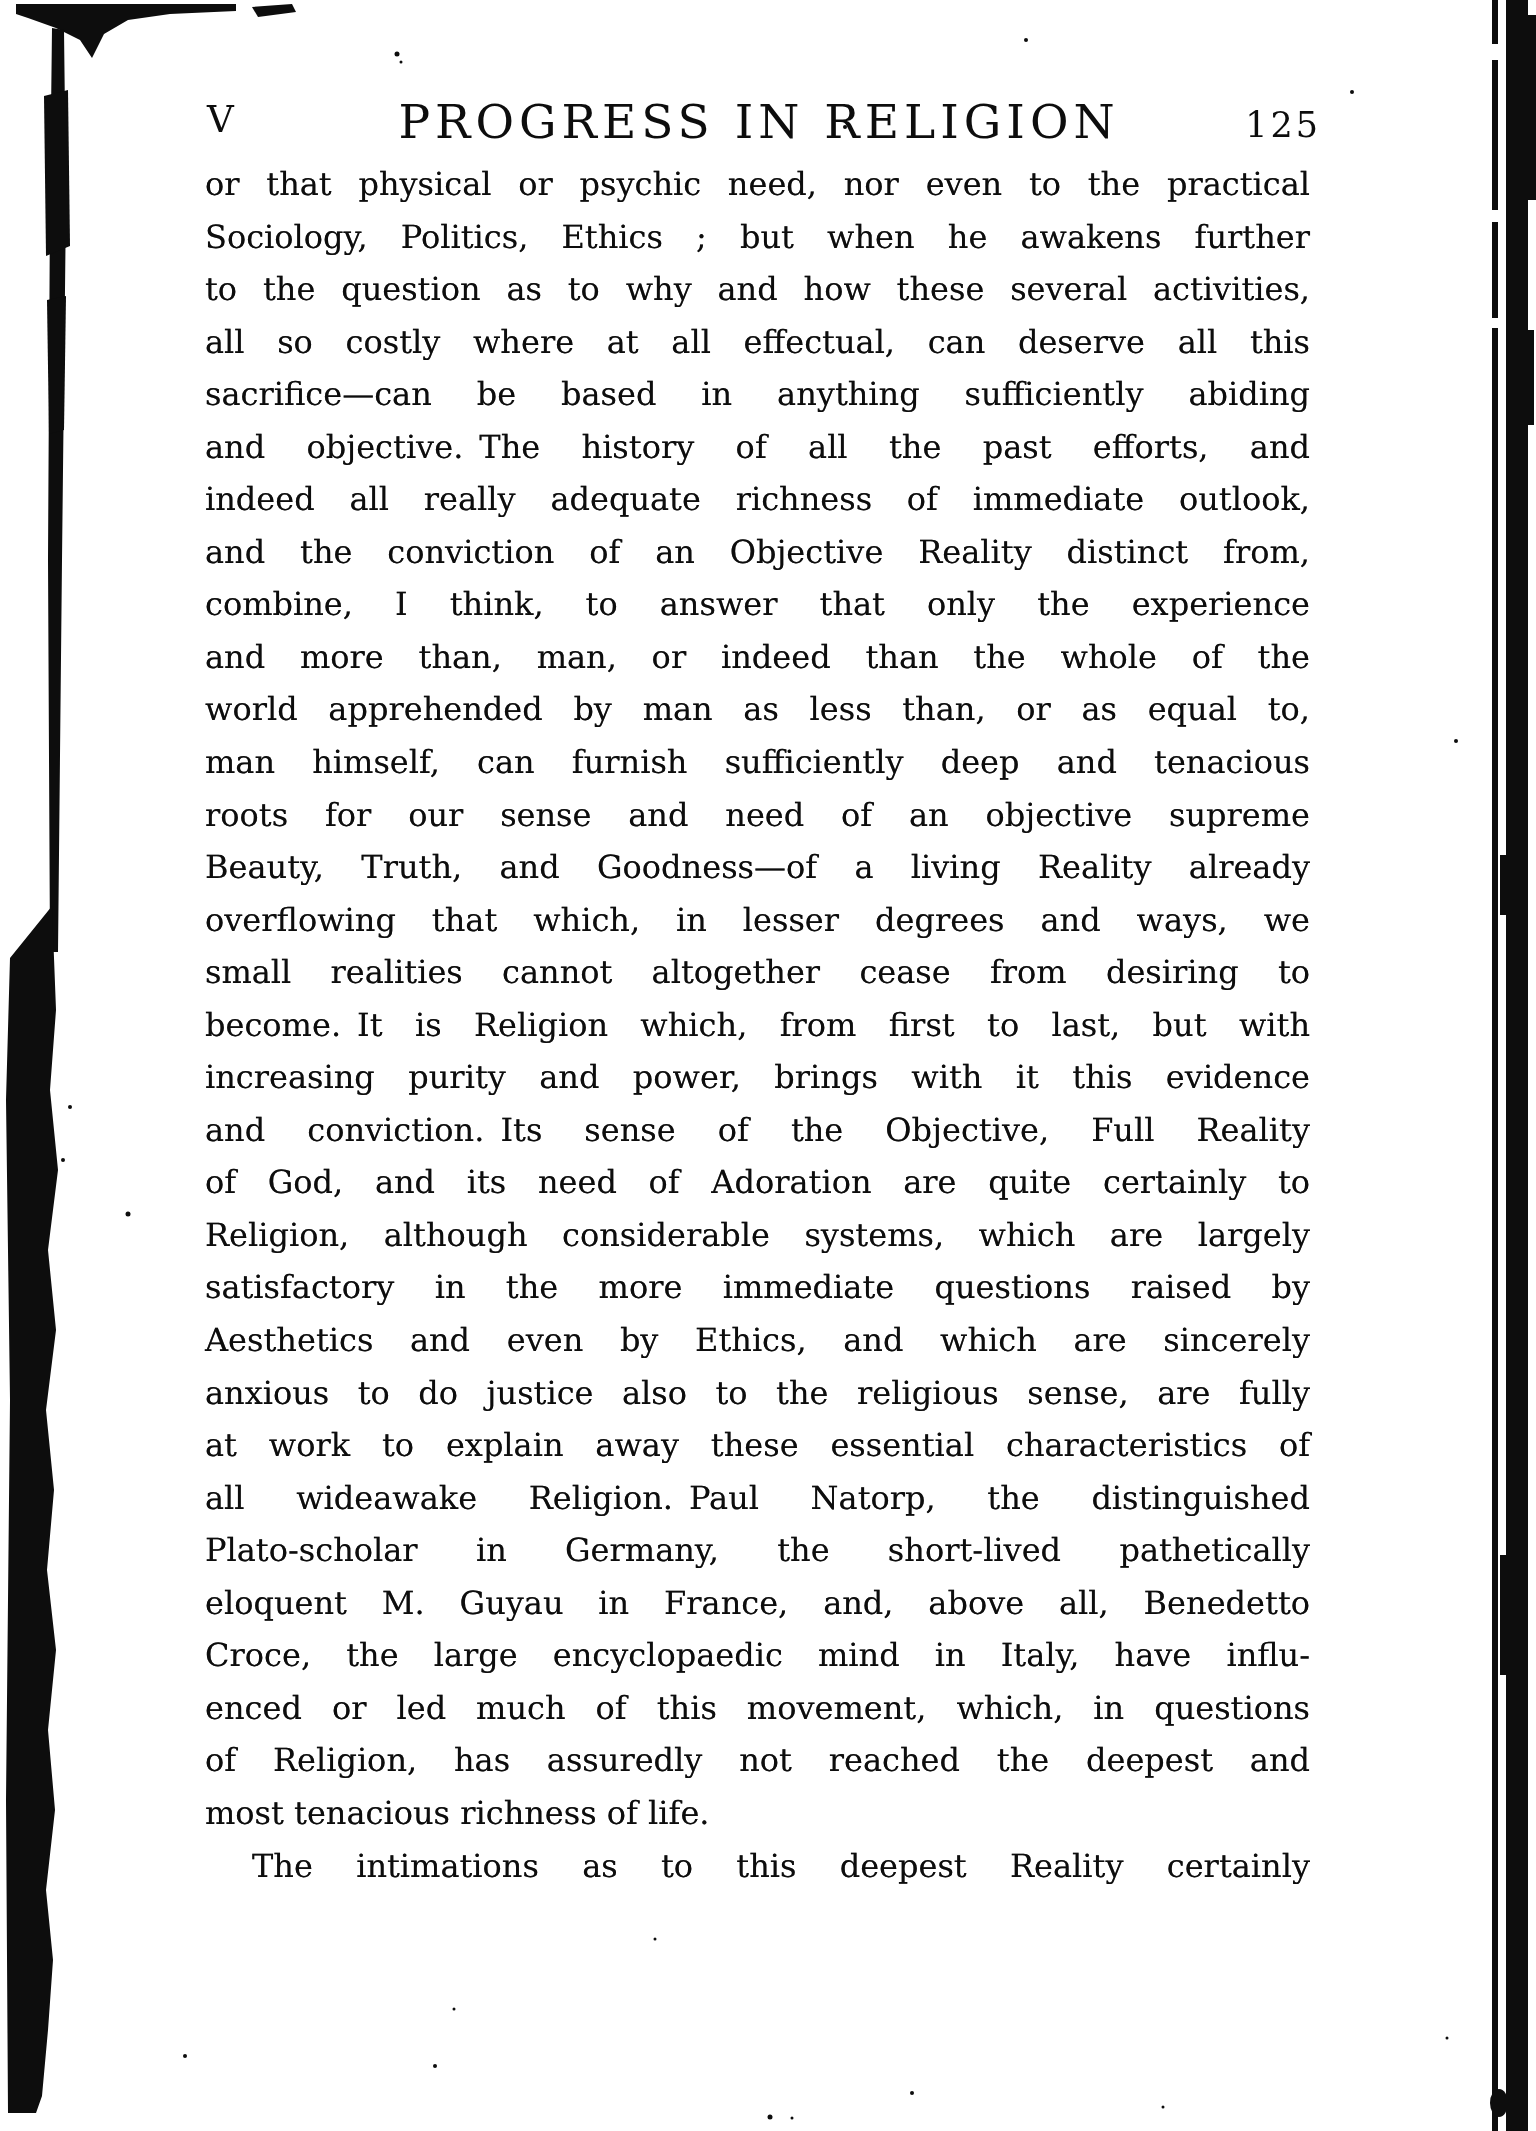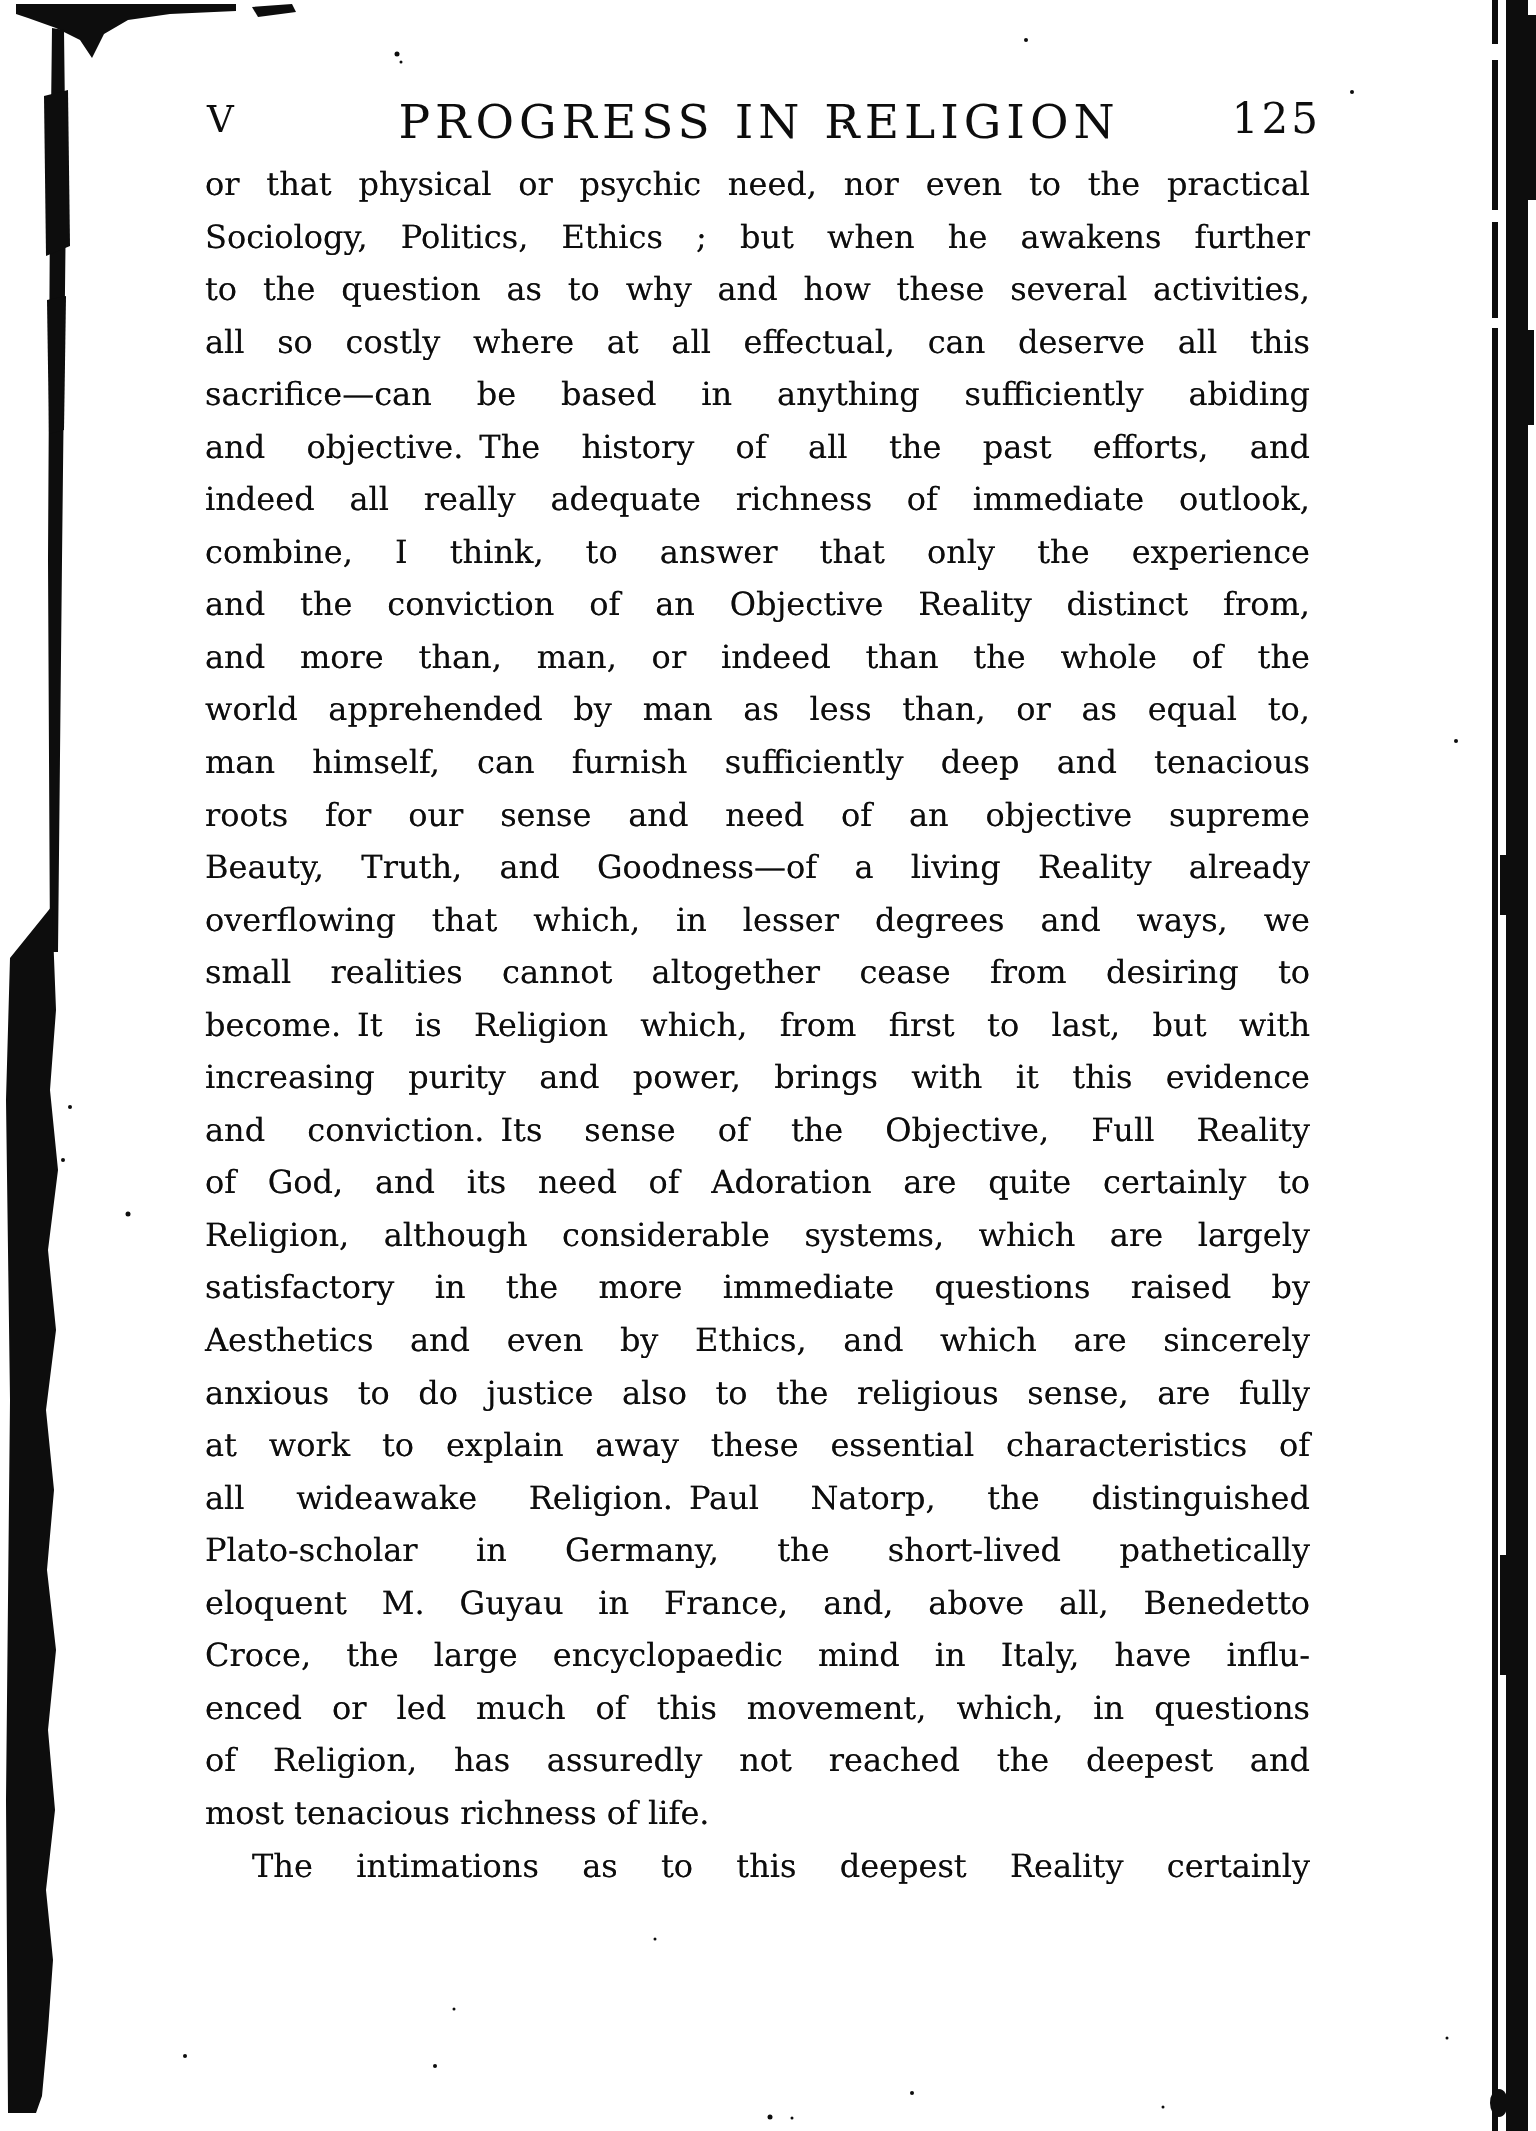--- a/index.html
+++ b/index.html
@@ -2,21 +2,21 @@
 <html><head>
 <meta charset="utf-8">
 <style>
   html,body{margin:0;padding:0;background:#ffffff;}
   .page{position:relative;width:1536px;height:2131px;background:#ffffff;overflow:hidden;
         color:#0d0d0d;font-family:"DejaVu Serif","Liberation Serif",serif;}
   .header{position:absolute;left:205px;top:94px;width:1108px;height:50px;}
   .chapter-num{position:absolute;left:2px;top:4px;font-size:37px;font-weight:500;}
   .running-title{position:absolute;left:50%;top:0;transform:translateX(-50%);
         font-size:47px;letter-spacing:5px;white-space:nowrap;font-weight:500;}
-  .page-num{position:absolute;right:-8px;top:0;font-size:42px;letter-spacing:3px;}
+  .page-num{position:absolute;right:-8px;top:11px;font-size:35px;letter-spacing:3px;}
   .body-text{position:absolute;left:205px;top:158px;width:1105px;
         font-size:32px;line-height:52.55px;text-align:justify;
         text-rendering:geometricPrecision;}
   .line{text-align-last:justify;text-shadow:0 0 0.5px rgba(0,0,0,0.55);}
   .line.no-justify{text-align-last:left;}
   .line.indent{text-indent:47px;}
   .artifacts{position:absolute;left:0;top:0;pointer-events:none;}
 </style>
 </head>
 <body>
@@ -78,22 +78,22 @@
   </div>
 
   <div class="body-text">
       <div class="line">or that physical or psychic need, nor even to the practical</div>
       <div class="line">Sociology, Politics, Ethics ; but when he awakens further</div>
       <div class="line">to the question as to why and how these several activities,</div>
       <div class="line">all so costly where at all effectual, can deserve all this</div>
       <div class="line">sacrifice—can be based in anything sufficiently abiding</div>
       <div class="line">and objective. The history of all the past efforts, and</div>
       <div class="line">indeed all really adequate richness of immediate outlook,</div>
+      <div class="line">and the conviction of an Objective Reality distinct from,</div>
       <div class="line">combine, I think, to answer that only the experience</div>
-      <div class="line">and the conviction of an Objective Reality distinct from,</div>
       <div class="line">and more than, man, or indeed than the whole of the</div>
       <div class="line">world apprehended by man as less than, or as equal to,</div>
       <div class="line">man himself, can furnish sufficiently deep and tenacious</div>
       <div class="line">roots for our sense and need of an objective supreme</div>
       <div class="line">Beauty, Truth, and Goodness—of a living Reality already</div>
       <div class="line">overflowing that which, in lesser degrees and ways, we</div>
       <div class="line">small realities cannot altogether cease from desiring to</div>
       <div class="line">become. It is Religion which, from first to last, but with</div>
       <div class="line">increasing purity and power, brings with it this evidence</div>
       <div class="line">and conviction. Its sense of the Objective, Full Reality</div>

